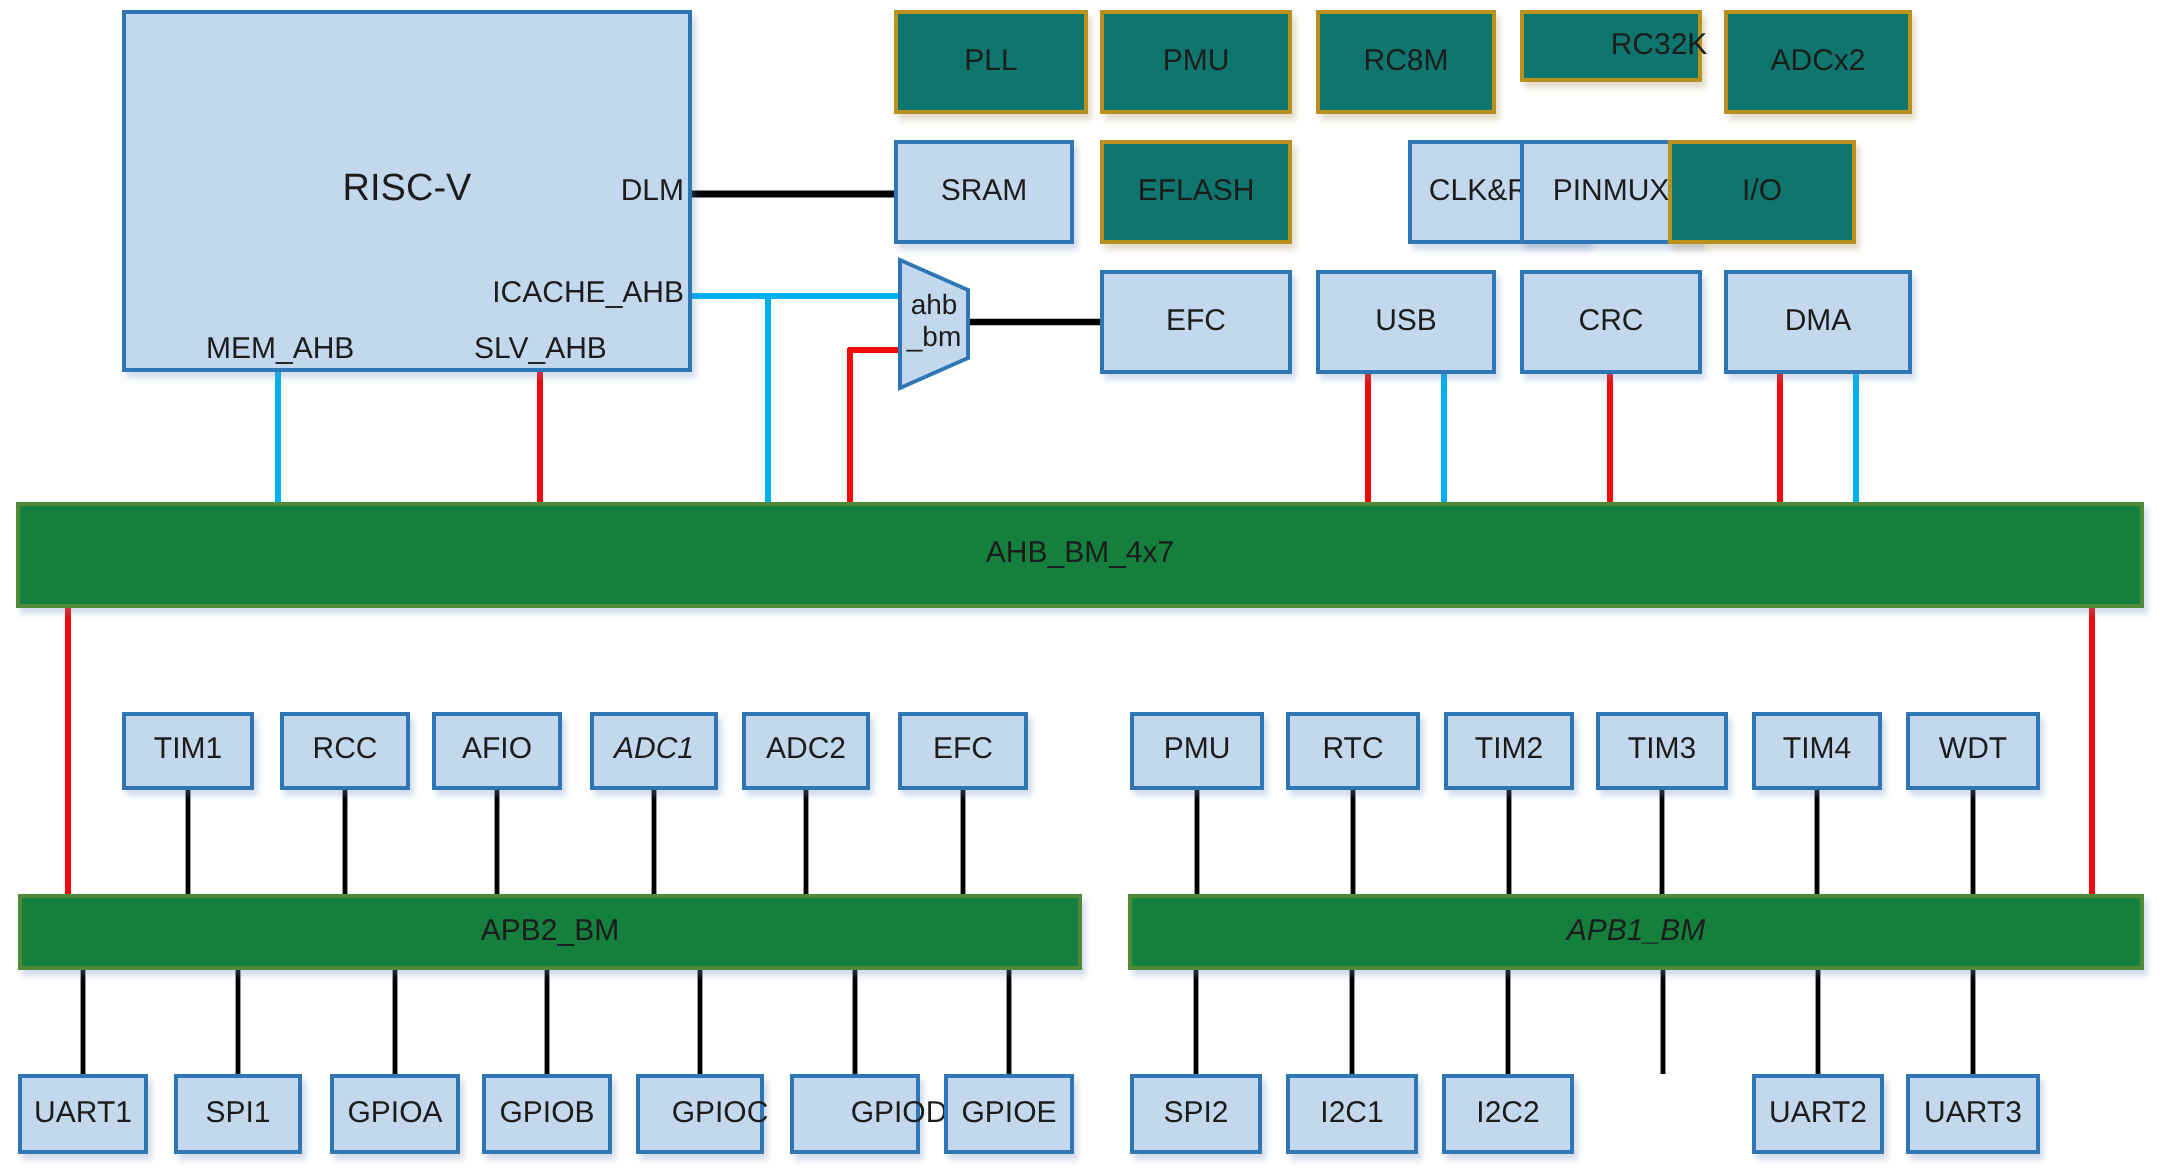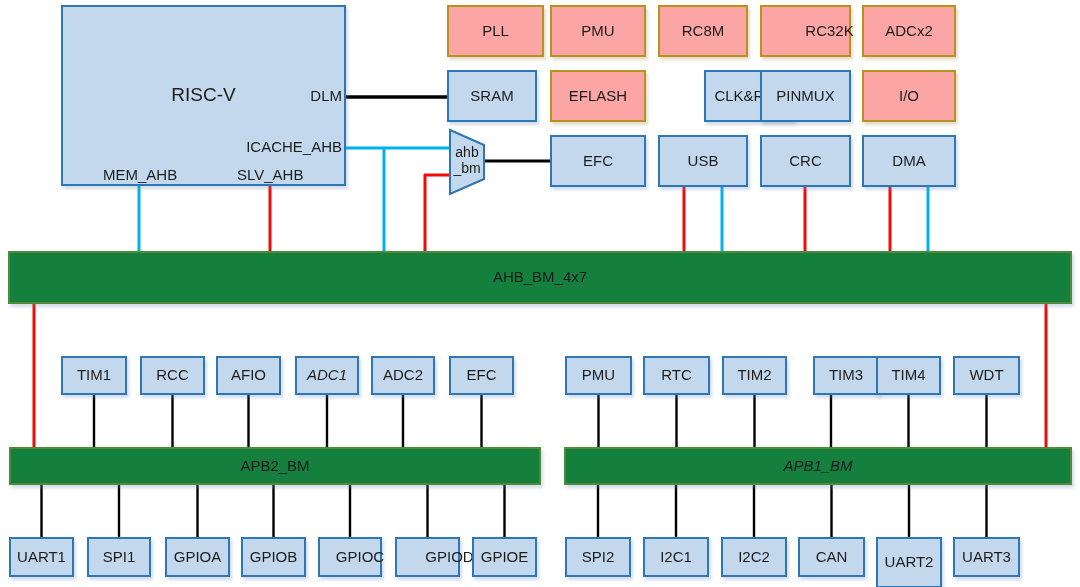--- a/index.html
+++ b/index.html
@@ -1,20 +1,20 @@
 <!DOCTYPE html>
 <html><head><meta charset="utf-8">
 <style>
 html,body{margin:0;padding:0;background:#fff;}
 #wrap{position:relative;width:1080px;height:587px;background:#fff;overflow:hidden;
  font-family:"Liberation Sans",sans-serif;color:#1c1c1c;}
 .bx{position:absolute;box-sizing:border-box;display:flex;align-items:center;justify-content:center;
  text-align:center;line-height:1.1;}
 .b{background:#c3d8ec;border:2px solid #2f76b5;box-shadow:2px 3px 3px rgba(110,140,190,0.30);}
-.y{background:#fca5a5;border:2px solid #b8911f;box-shadow:2px 3px 3px rgba(160,140,80,0.30);}
+.y{background:#0f766e;border:2px solid #b8911f;box-shadow:2px 3px 3px rgba(160,140,80,0.30);}
 .g{background:#15803d;border:2px solid #4e8a37;box-shadow:2px 3px 3px rgba(110,140,190,0.30);}
 svg{position:absolute;left:0;top:0;}
 </style></head><body>
 <div id="wrap">
 <svg width="1080" height="587" viewBox="0 0 1080 587">
 <line x1="346" y1="97" x2="449" y2="97" stroke="#000" stroke-width="3.5"></line>
 <line x1="484" y1="161" x2="550" y2="161" stroke="#000" stroke-width="3.2"></line>
 <line x1="346" y1="148" x2="450" y2="148" stroke="#00b0f0" stroke-width="3"></line>
 <line x1="384" y1="148" x2="384" y2="252" stroke="#00b0f0" stroke-width="3"></line>
 <line x1="139" y1="186" x2="139" y2="252" stroke="#00b0f0" stroke-width="3"></line>
@@ -59,51 +59,50 @@
 </svg>
 <div class="bx b" style="left:61px;top:5px;width:285px;height:181px;"></div>
 <div class="bx" style="left:61px;top:5px;width:285px;height:181px;font-size:19px;">RISC-V</div>
 <div style="position:absolute;right:738px;top:87px;font-size:15px;">DLM</div>
 <div style="position:absolute;right:738px;top:138px;font-size:15px;">ICACHE_AHB</div>
 <div style="position:absolute;left:103px;top:166px;font-size:15px;">MEM_AHB</div>
 <div style="position:absolute;left:237px;top:166px;font-size:15px;">SLV_AHB</div>
 <div class="bx y" style="left:447px;top:5px;width:97px;height:52px;font-size:15px;">PLL</div>
 <div class="bx y" style="left:550px;top:5px;width:96px;height:52px;font-size:15px;">PMU</div>
 <div class="bx y" style="left:658px;top:5px;width:90px;height:52px;font-size:15px;">RC8M</div>
-<div class="bx y" style="left:760px;top:5px;width:91px;height:52px;font-size:15px;padding-left:48px;">RC32K</div>
+<div class="bx y" style="left:760px;top:5px;width:91px;height:36px;font-size:15px;padding-left:48px;">RC32K</div>
 <div class="bx y" style="left:862px;top:5px;width:94px;height:52px;font-size:15px;">ADCx2</div>
 <div class="bx b" style="left:447px;top:70px;width:90px;height:52px;font-size:15px;">SRAM</div>
 <div class="bx y" style="left:550px;top:70px;width:96px;height:52px;font-size:15px;">EFLASH</div>
 <div class="bx b" style="left:658px;top:70px;width:90px;height:52px;font-size:15px;margin-left:46px;">CLK&amp;RST</div>
 <div class="bx b" style="left:760px;top:70px;width:91px;height:52px;font-size:15px;">PINMUX</div>
-<div class="bx y" style="left:862px;top:70px;width:94px;height:52px;font-size:15px;text-align:right;">I/O</div>
+<div class="bx y" style="left:834px;top:70px;width:94px;height:52px;font-size:15px;text-align:right;">I/O</div>
 <div class="bx b" style="left:550px;top:135px;width:96px;height:52px;font-size:15px;">EFC</div>
 <div class="bx b" style="left:658px;top:135px;width:90px;height:52px;font-size:15px;">USB</div>
 <div class="bx b" style="left:760px;top:135px;width:91px;height:52px;font-size:15px;">CRC</div>
 <div class="bx b" style="left:862px;top:135px;width:94px;height:52px;font-size:15px;">DMA</div>
 <div class="bx b" style="left:61px;top:356px;width:66px;height:39px;font-size:15px;">TIM1</div>
 <div class="bx b" style="left:140px;top:356px;width:65px;height:39px;font-size:15px;">RCC</div>
 <div class="bx b" style="left:216px;top:356px;width:65px;height:39px;font-size:15px;">AFIO</div>
 <div class="bx b" style="left:295px;top:356px;width:64px;height:39px;font-size:15px;font-style:italic;">ADC1</div>
 <div class="bx b" style="left:371px;top:356px;width:64px;height:39px;font-size:15px;">ADC2</div>
 <div class="bx b" style="left:449px;top:356px;width:65px;height:39px;font-size:15px;">EFC</div>
 <div class="bx b" style="left:565px;top:356px;width:67px;height:39px;font-size:15px;">PMU</div>
 <div class="bx b" style="left:643px;top:356px;width:67px;height:39px;font-size:15px;">RTC</div>
 <div class="bx b" style="left:722px;top:356px;width:65px;height:39px;font-size:15px;">TIM2</div>
-<div class="bx b" style="left:798px;top:356px;width:66px;height:39px;font-size:15px;margin-left:15px;">TIM3</div>
+<div class="bx b" style="left:798px;top:356px;width:66px;height:39px;font-size:15px;">TIM3</div>
 <div class="bx b" style="left:876px;top:356px;width:65px;height:39px;font-size:15px;">TIM4</div>
 <div class="bx b" style="left:953px;top:356px;width:67px;height:39px;font-size:15px;">WDT</div>
 <div class="bx b" style="left:9px;top:537px;width:65px;height:40px;font-size:15px;">UART1</div>
 <div class="bx b" style="left:87px;top:537px;width:64px;height:40px;font-size:15px;">SPI1</div>
 <div class="bx b" style="left:165px;top:537px;width:65px;height:40px;font-size:15px;">GPIOA</div>
 <div class="bx b" style="left:241px;top:537px;width:65px;height:40px;font-size:15px;">GPIOB</div>
 <div class="bx b" style="left:318px;top:537px;width:64px;height:40px;font-size:15px;padding-left:20px;">GPIOC</div>
 <div class="bx b" style="left:395px;top:537px;width:65px;height:40px;font-size:15px;padding-left:44px;">GPIOD</div>
 <div class="bx b" style="left:472px;top:537px;width:65px;height:40px;font-size:15px;">GPIOE</div>
 <div class="bx b" style="left:565px;top:537px;width:66px;height:40px;font-size:15px;">SPI2</div>
 <div class="bx b" style="left:643px;top:537px;width:66px;height:40px;font-size:15px;">I2C1</div>
 <div class="bx b" style="left:721px;top:537px;width:66px;height:40px;font-size:15px;">I2C2</div>
-<div class="bx b" style="left:798px;top:537px;width:67px;height:40px;font-size:15px;">CAN</div>
-<div class="bx b" style="left:876px;top:537px;width:66px;height:51px;font-size:15px;">UART2</div>
+<div class="bx b" style="left:876px;top:537px;width:66px;height:40px;font-size:15px;">UART2</div>
 <div class="bx b" style="left:953px;top:537px;width:67px;height:40px;font-size:15px;">UART3</div>
 <div class="bx g" style="left:8px;top:251px;width:1064px;height:53px;font-size:15px;">AHB_BM_4x7</div>
 <div class="bx g" style="left:9px;top:447px;width:532px;height:38px;font-size:15px;">APB2_BM</div>
 <div class="bx g" style="left:564px;top:447px;width:508px;height:38px;font-size:15px;font-style:italic;">APB1_BM</div>
 </div>
 </body></html>

